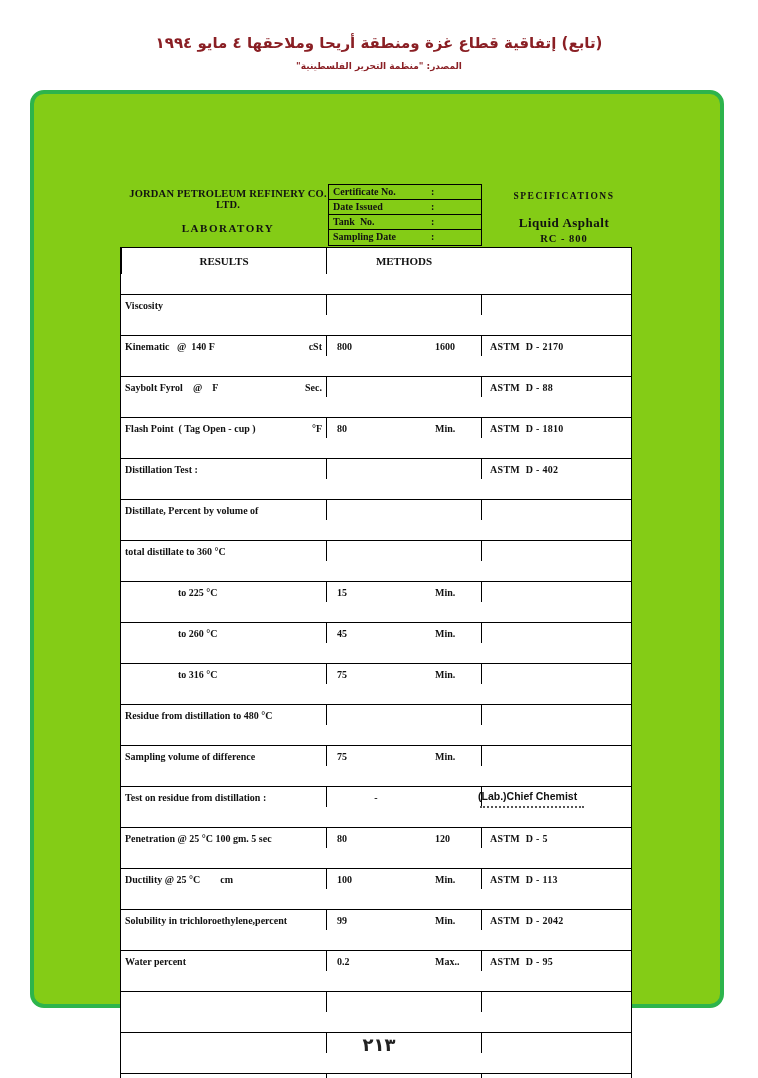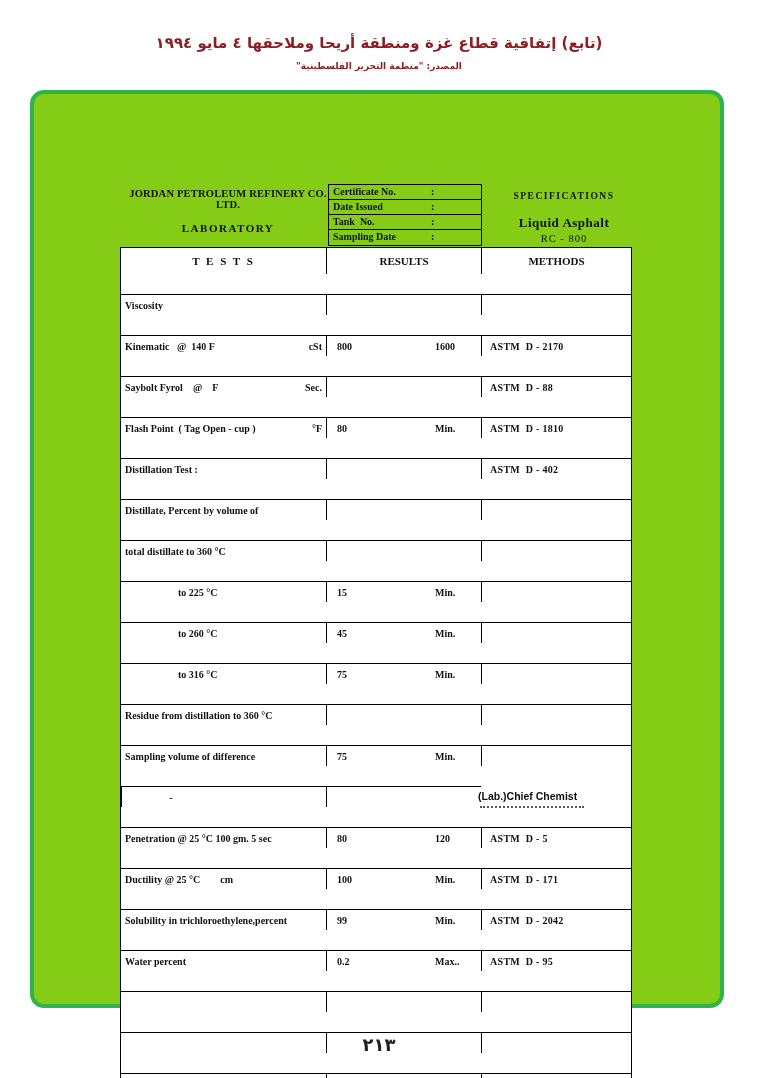--- a/index.html
+++ b/index.html
@@ -27,21 +27,21 @@
   .cert-row { position:relative; border-bottom:1px solid #000; font-weight:bold; font-size:10px;
               padding:1px 0 0 4px; white-space:pre; }
   .cert-row:last-child { border-bottom:none; }
   .cert-colon { position:absolute; left:102px; top:1px; }
 
   .spec-title { position:absolute; left:452px; top:97px;  width:156px; text-align:center;
                 font-weight:bold; font-size:9.5px; letter-spacing:1.5px; }
   .product    { position:absolute; left:452px; top:121px; width:156px; text-align:center;
                 font-weight:bold; font-size:13px; letter-spacing:.5px; }
   .grade      { position:absolute; left:452px; top:139px; width:156px; text-align:center;
-                font-weight:normal; font-size:10.5px; letter-spacing:1px; }
+                font-weight:bold; font-size:10.5px; letter-spacing:1px; }
 
   .form-box { position:absolute; left:86px; top:153px; width:512px; border:1.5px solid #000; background:#fff; }
   .thead { display:grid; grid-template-columns:205px 155px 1fr; height:26px; }
   .thead > div { display:flex; align-items:center; justify-content:center;
                  font-weight:bold; font-size:11px; }
   .thead .h-results, .thead .h-methods { border-left:1px solid #000; }
   .h-tests { letter-spacing:2px; }
 
   .trow { display:grid; grid-template-columns:205px 155px 1fr; height:21px;margin-top:20px; }
   .trow .cell { border-top:1px solid #000; font-weight:bold; font-size:10px;
@@ -83,21 +83,20 @@
     <div class="cert-row"><span>Tank  No.</span><span class="cert-colon">:</span></div>
     <div class="cert-row"><span>Sampling Date</span><span class="cert-colon">:</span></div>
   </div>
 
   <div class="spec-title">SPECIFICATIONS</div>
   <div class="product">Liquid  Asphalt</div>
   <div class="grade">RC - 800</div>
 
   <div class="form-box">
     <div class="thead">
-      <div class="h-tests">T E S T S</div>
       <div class="h-results">RESULTS</div>
       <div class="h-methods">METHODS</div>
     </div>
 
     <div id="tbody">
         <div class="trow">
           <div class="cell tests"><span>Viscosity</span></div>
           <div class="cell results"><span class="r1"></span><span></span></div>
           <div class="cell methods"></div>
         </div>
@@ -140,42 +139,43 @@
           <div class="cell tests indent"><span>to 260 °C</span></div>
           <div class="cell results"><span class="r1">45</span><span>Min.</span></div>
           <div class="cell methods"></div>
         </div>
         <div class="trow">
           <div class="cell tests indent"><span>to 316 °C</span></div>
           <div class="cell results"><span class="r1">75</span><span>Min.</span></div>
           <div class="cell methods"></div>
         </div>
         <div class="trow">
-          <div class="cell tests"><span>Residue from distillation to 360 °C</span></div>
+          <div class="cell tests"><span>Residue from distillation to 480 °C</span></div>
           <div class="cell results"><span class="r1"></span><span></span></div>
           <div class="cell methods"></div>
         </div>
         <div class="trow">
           <div class="cell tests"><span>Sampling volume of difference</span></div>
           <div class="cell results"><span class="r1">75</span><span>Min.</span></div>
           <div class="cell methods"></div>
         </div>
         <div class="trow">
+          <div class="cell tests"><span>Test on residue from distillation :</span></div>
           <div class="cell results"><span class="r1 center">-</span><span></span></div>
           <div class="cell methods"></div>
         </div>
         <div class="trow">
           <div class="cell tests"><span>Penetration @ 25 °C 100 gm. 5 sec</span></div>
           <div class="cell results"><span class="r1">80</span><span>120</span></div>
           <div class="cell methods">ASTM  D - 5</div>
         </div>
         <div class="trow">
           <div class="cell tests"><span>Ductility @ 25 °C        cm</span></div>
           <div class="cell results"><span class="r1">100</span><span>Min.</span></div>
-          <div class="cell methods">ASTM  D - 171</div>
+          <div class="cell methods">ASTM  D - 113</div>
         </div>
         <div class="trow">
           <div class="cell tests"><span>Solubility in trichloroethylene,percent</span></div>
           <div class="cell results"><span class="r1">99</span><span>Min.</span></div>
           <div class="cell methods">ASTM  D - 2042</div>
         </div>
         <div class="trow">
           <div class="cell tests"><span>Water percent</span></div>
           <div class="cell results"><span class="r1">0.2</span><span>Max..</span></div>
           <div class="cell methods">ASTM  D - 95</div>

